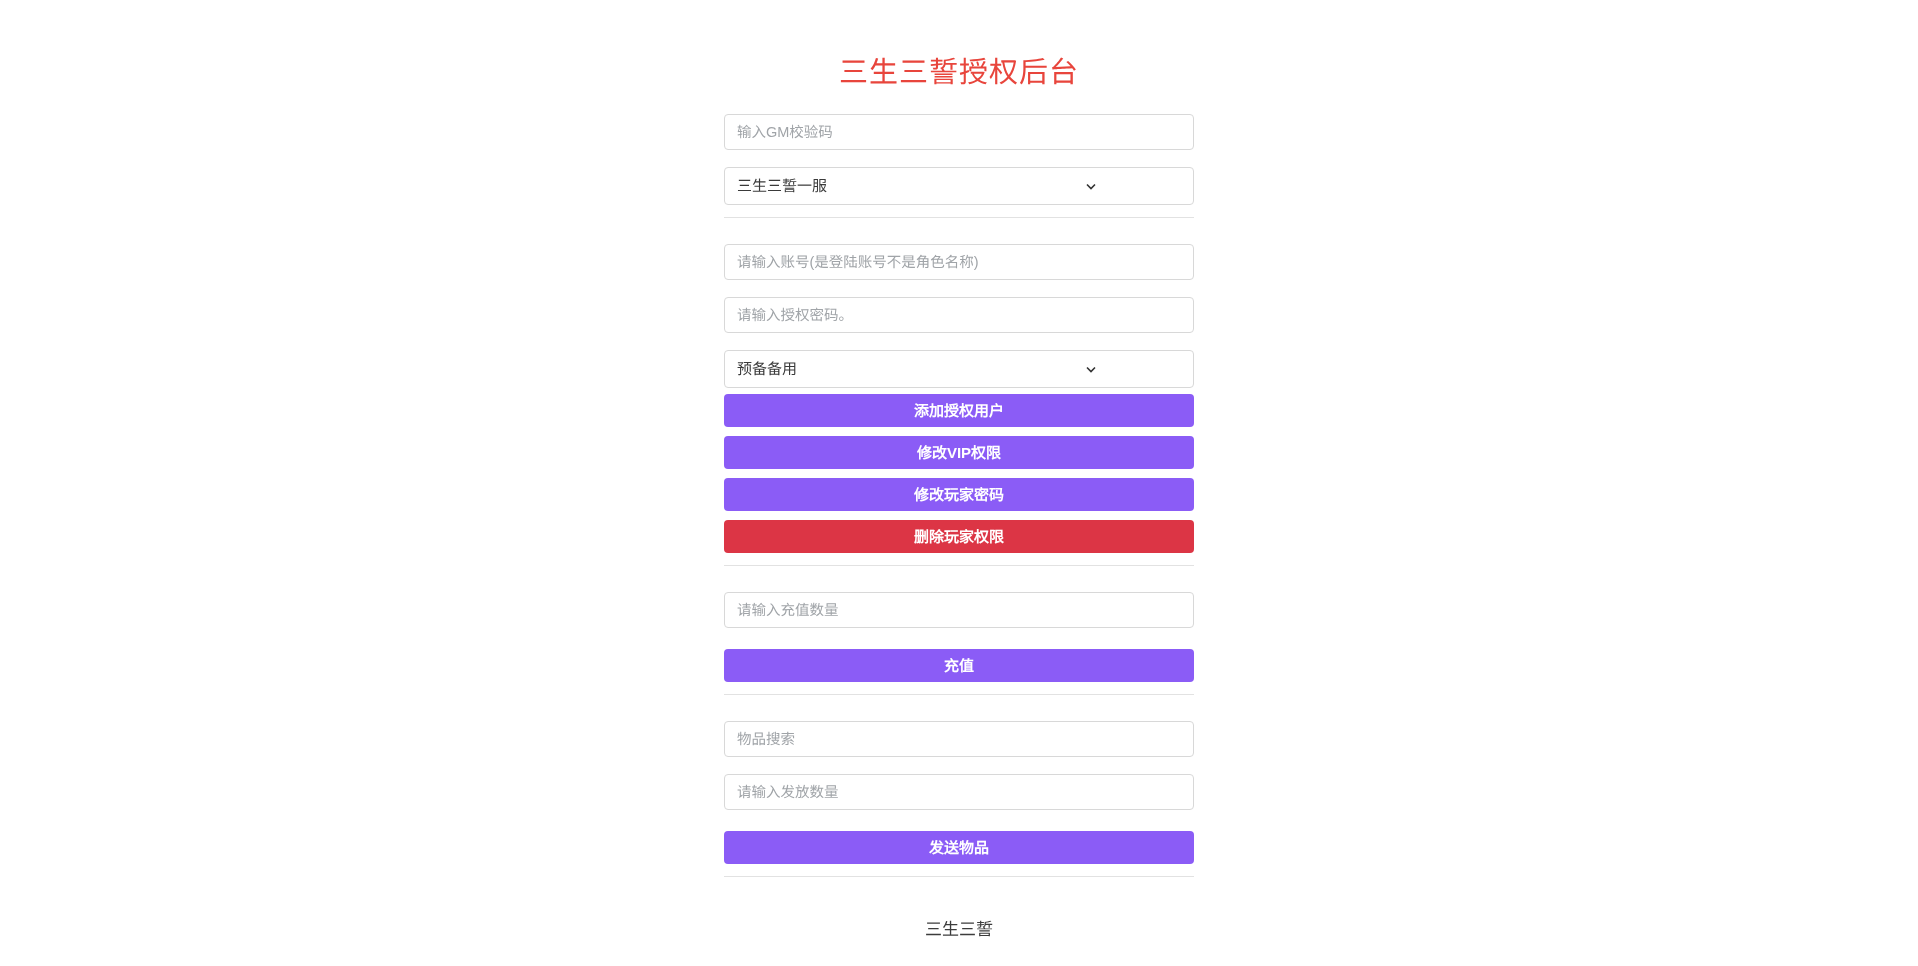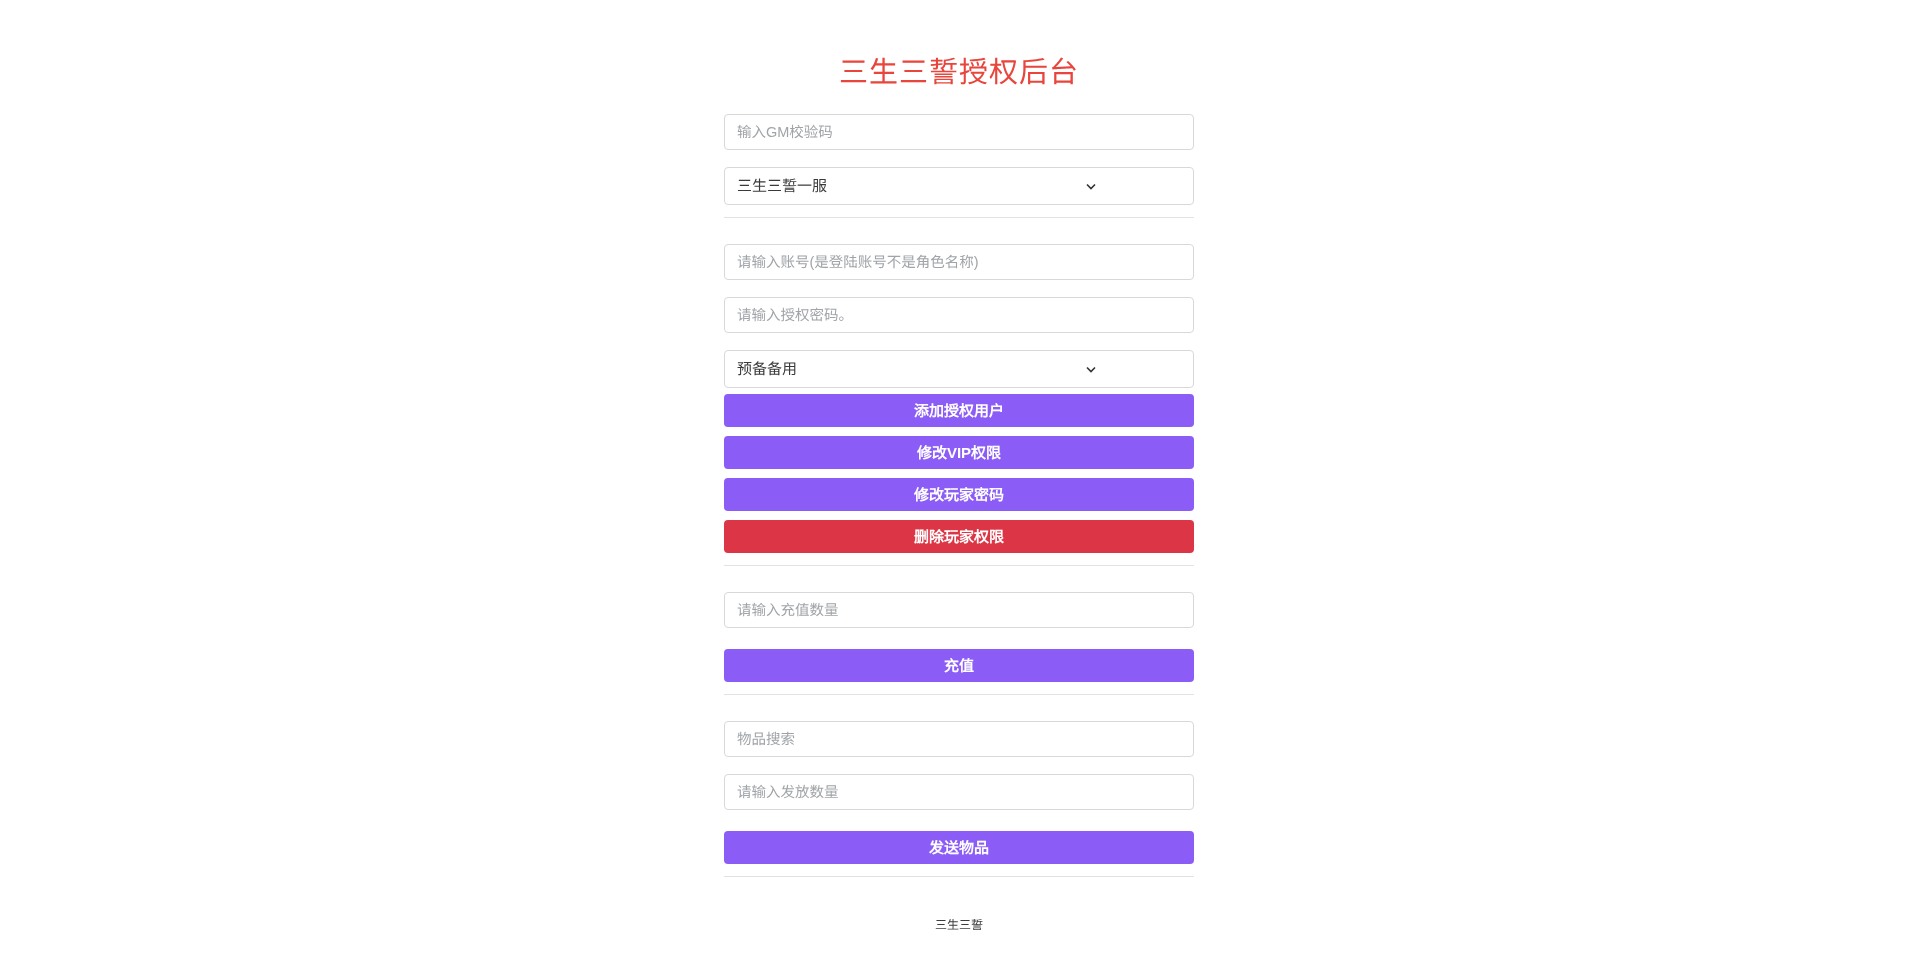--- a/index.html
+++ b/index.html
@@ -100,21 +100,21 @@
     margin-bottom: 5px;
     font-family: "Liberation Sans", "DejaVu Sans", sans-serif;
     padding: 0;
   }
   .btn-primary { background: #8b5cf6; }
   .btn-danger  { background: #dc3545; }
   .btn-crimson { background: #8b5cf6; }
   .spacer-sm { height: 4px; }
   .footer {
     text-align: center;
-    font-size: 12px;
+    font-size: 17px;
     color: #3c3c3c;
     padding-top: 12px;
   }
   .fieldset-stack > *:last-child { margin-bottom: 0; }
 </style>
 </head>
 <body>
 
 <div class="page">
   <div class="container">

